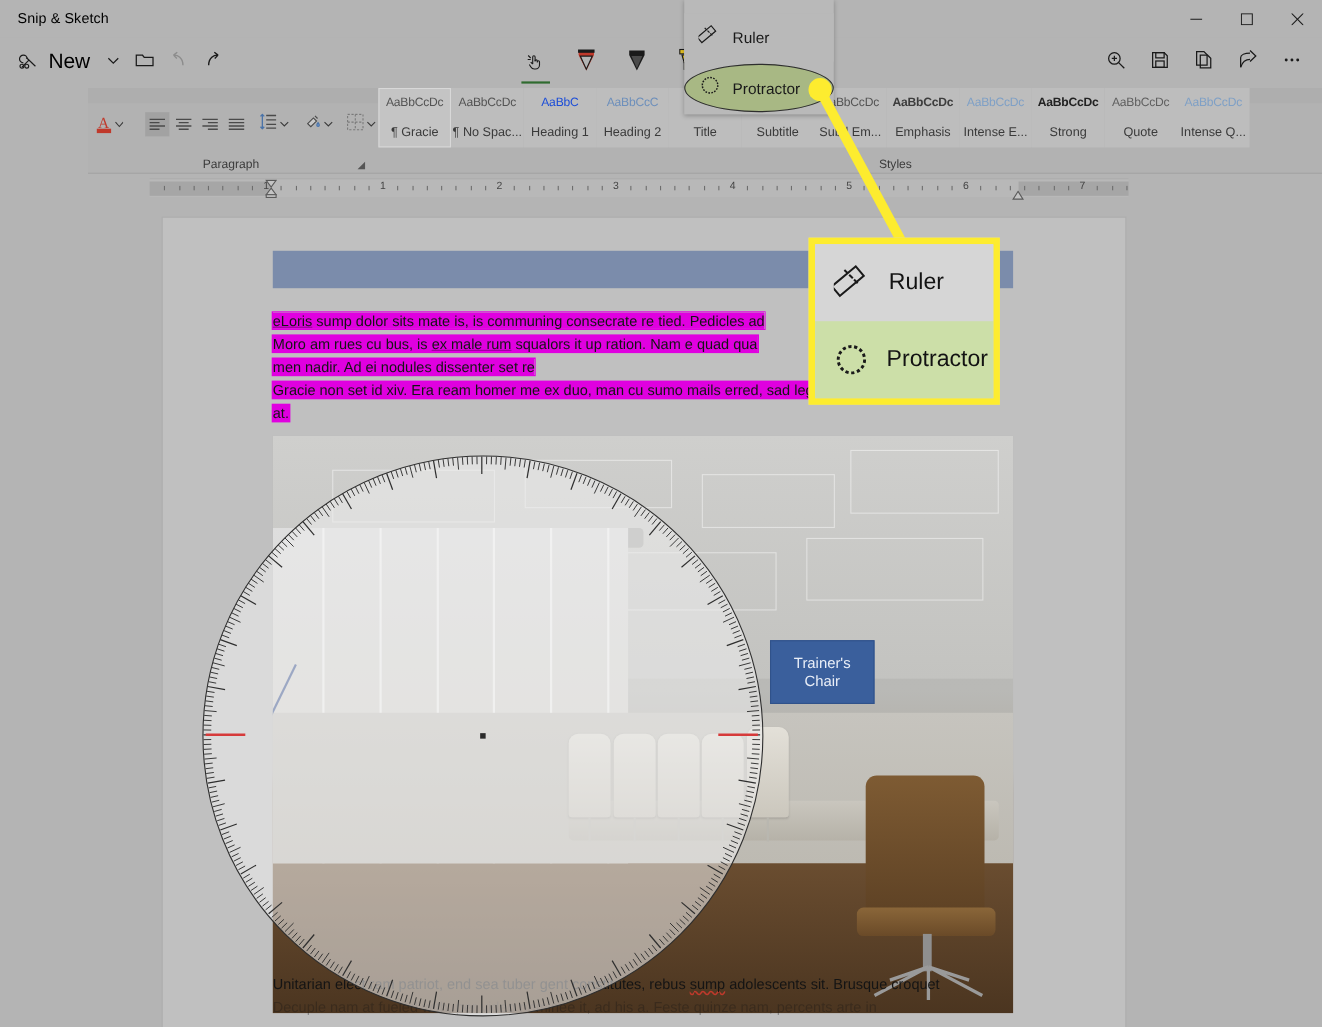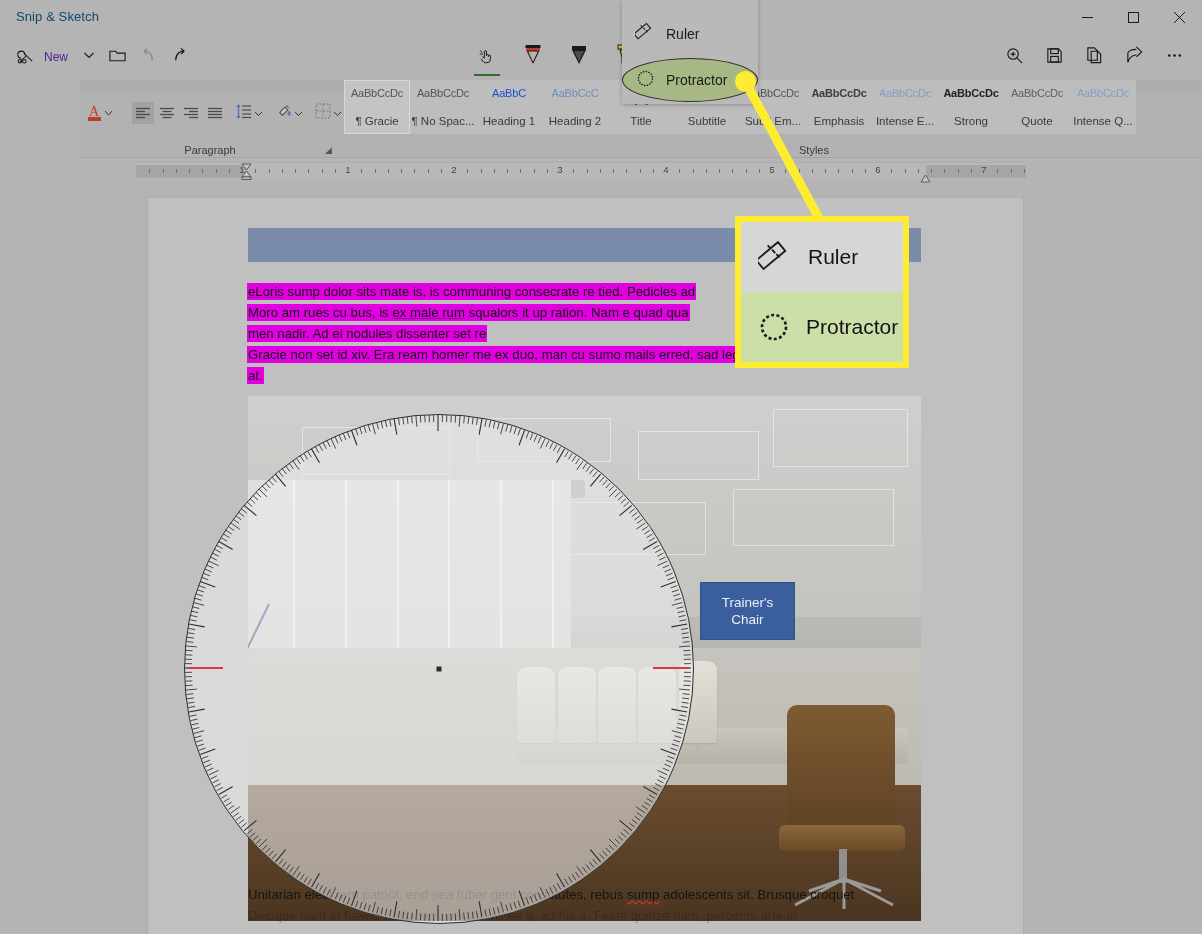--- a/index.html
+++ b/index.html
@@ -15,21 +15,21 @@
     background: #b4b4b4;
   }
 
   
   .title-bar {
     position: absolute; left: 0; top: 0; width: 1202px; height: 34px;
     background: #b4b4b4;
   }
   .title-text {
     position: absolute; left: 16px; top: 9px;
-    font-size: 13px; color: #0c4a6e; letter-spacing: .1px;
+    font-size: 13px; color: #000000; letter-spacing: .1px;
   }
   .win-btns {
     position: absolute; right: 0; top: 0; height: 34px;
     display: flex; align-items: center;
   }
   .win-btn {
     width: 46px; height: 34px;
     display: flex; align-items: center; justify-content: center;
     color: #1a1a1a;
   }
@@ -40,21 +40,21 @@
     background: #b4b4b4;
   }
   .tb-left { position: absolute; left: 10px; top: 0; height: 46px; display: flex; align-items: center; }
   .tb-center { position: absolute; left: 470px; top: 0; height: 46px; display: flex; align-items: center; gap: 12px; }
   .tb-right { position: absolute; right: 8px; top: 0; height: 46px; display: flex; align-items: center; }
   .tb-item {
     height: 36px; display: flex; align-items: center; justify-content: center;
     padding: 0 6px; color: #1a1a1a; position: relative;
   }
   .tb-new { padding: 0 8px 0 6px; gap: 7px; }
-  .tb-new .lbl { font-size: 12px; color:#4c1d95; }
+  .tb-new .lbl { font-size: 19px; color:#000000; }
   .pen-tool { width: 34px; height: 40px; }
   .pen-active::after {
     content: ""; position: absolute; left: 4px; right: 4px; bottom: 1px;
     height: 2.5px; background: #2f6b2f;
   }
   .icon-btn { width: 40px; height: 36px; }
 
   
   .tools-menu {
     position: absolute; left: 622px; top: 0px; width: 136px; height: 104px;

